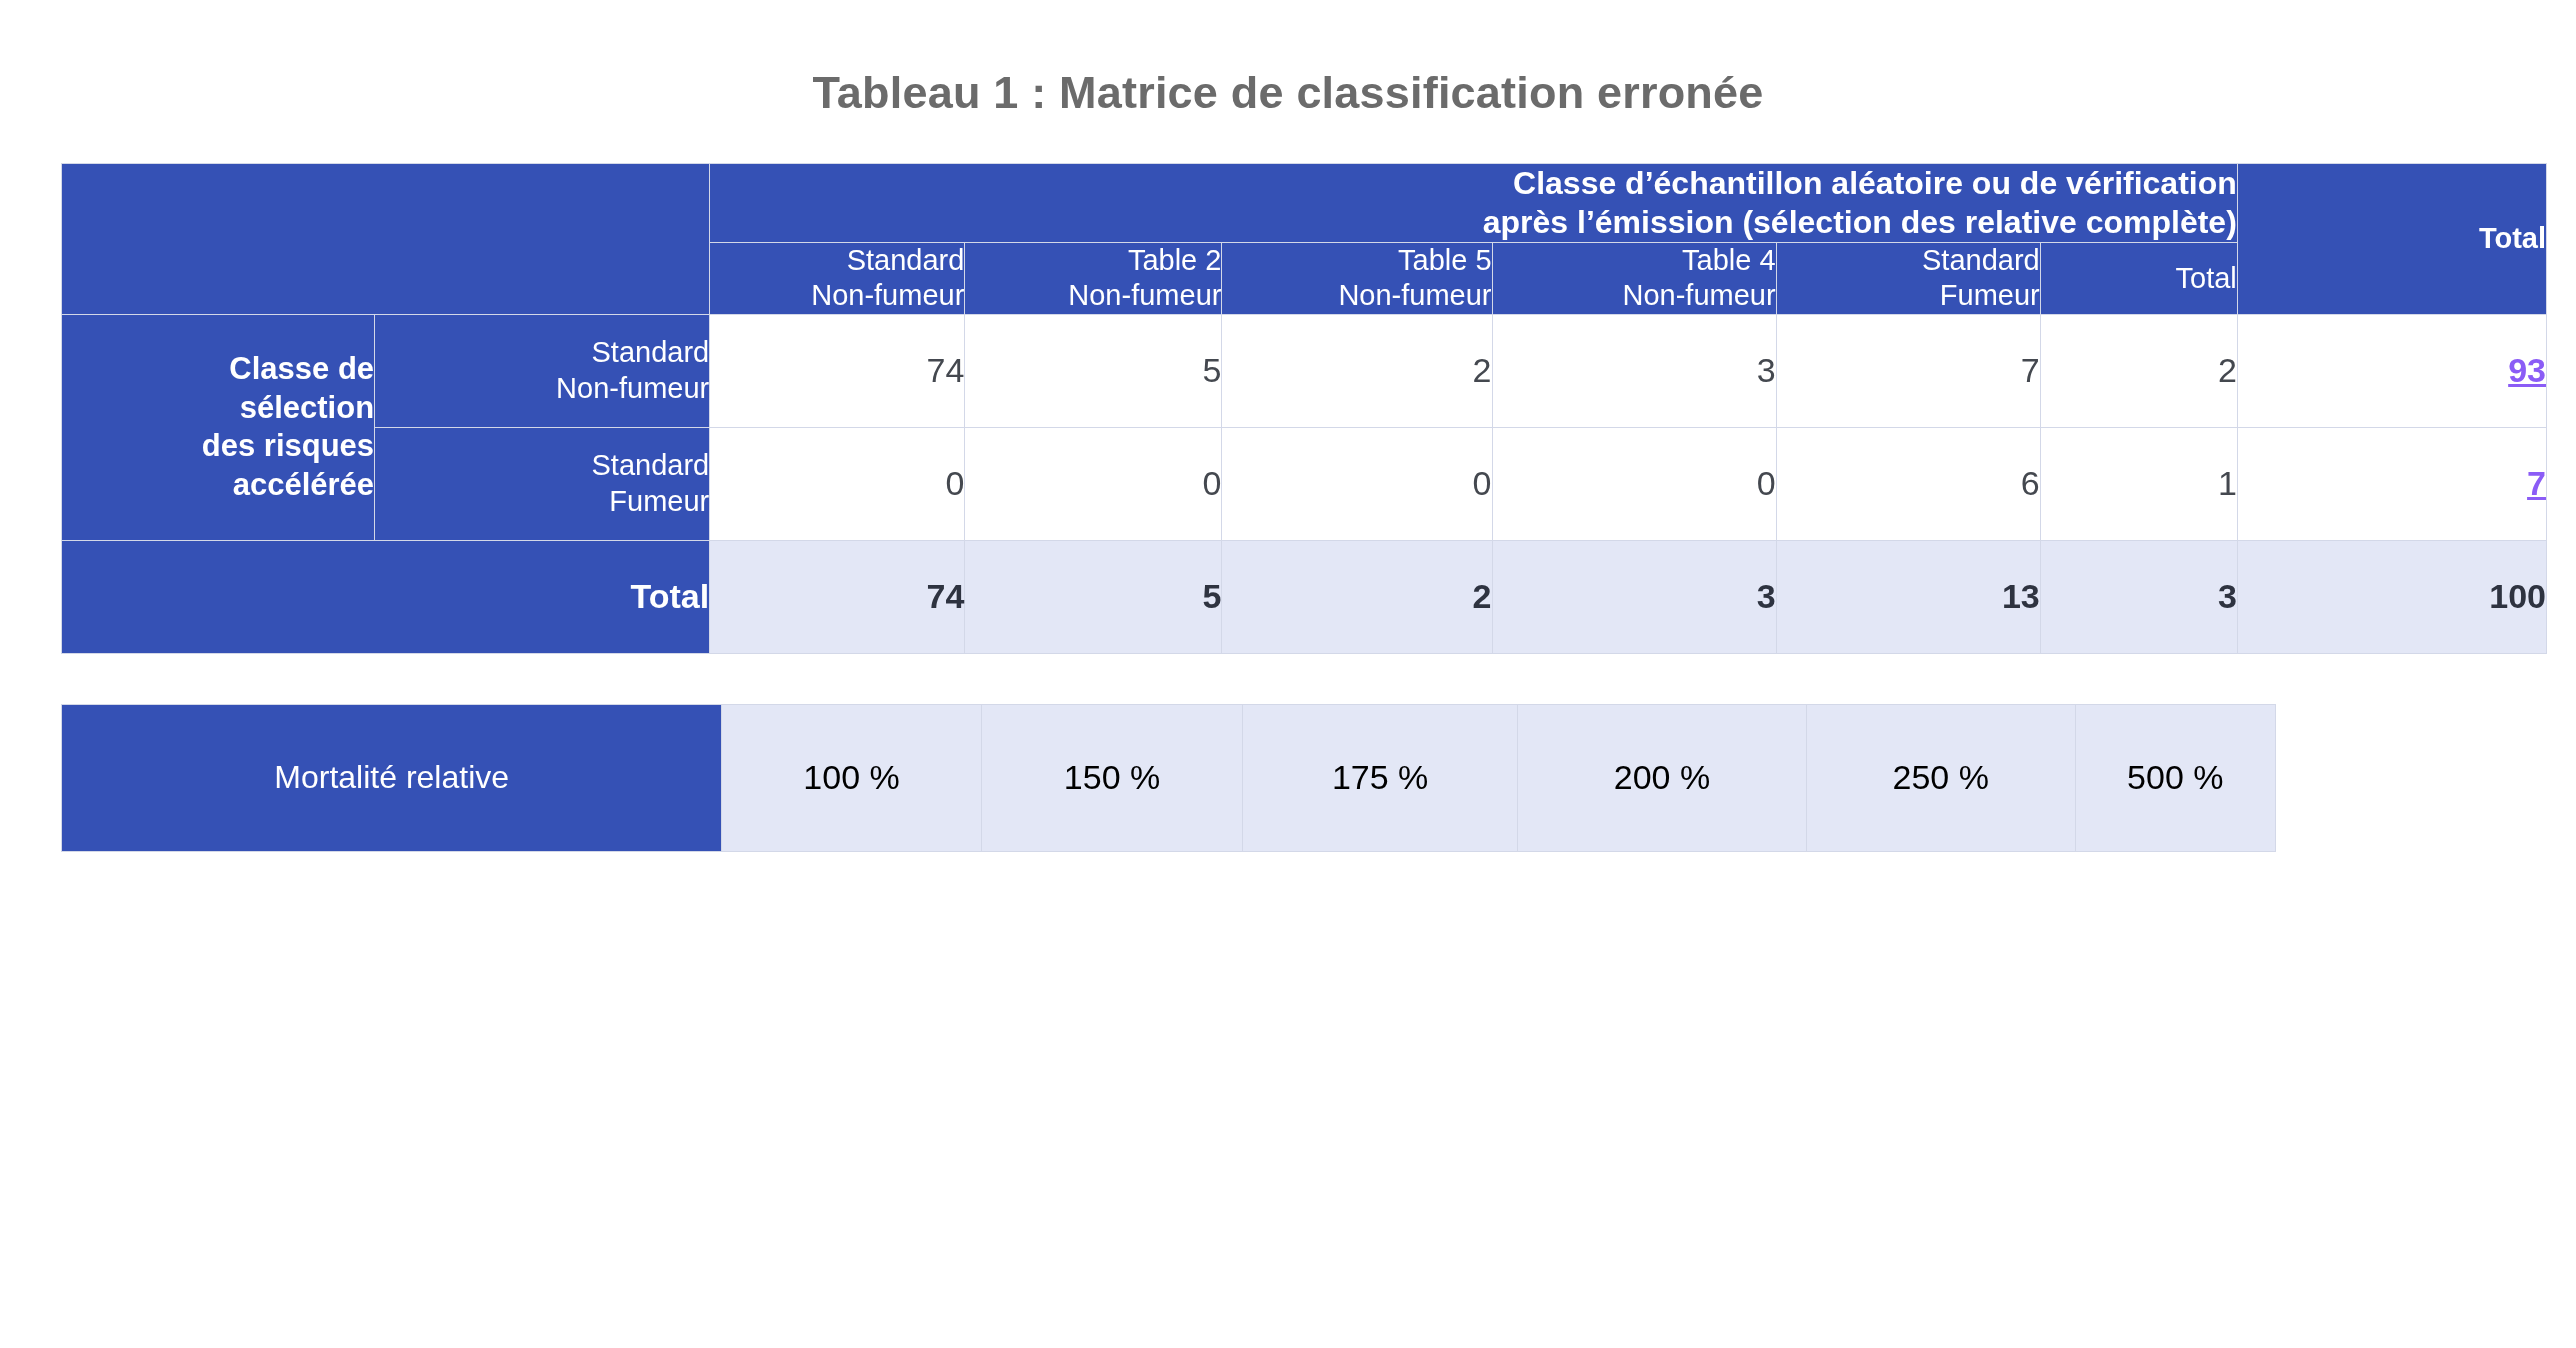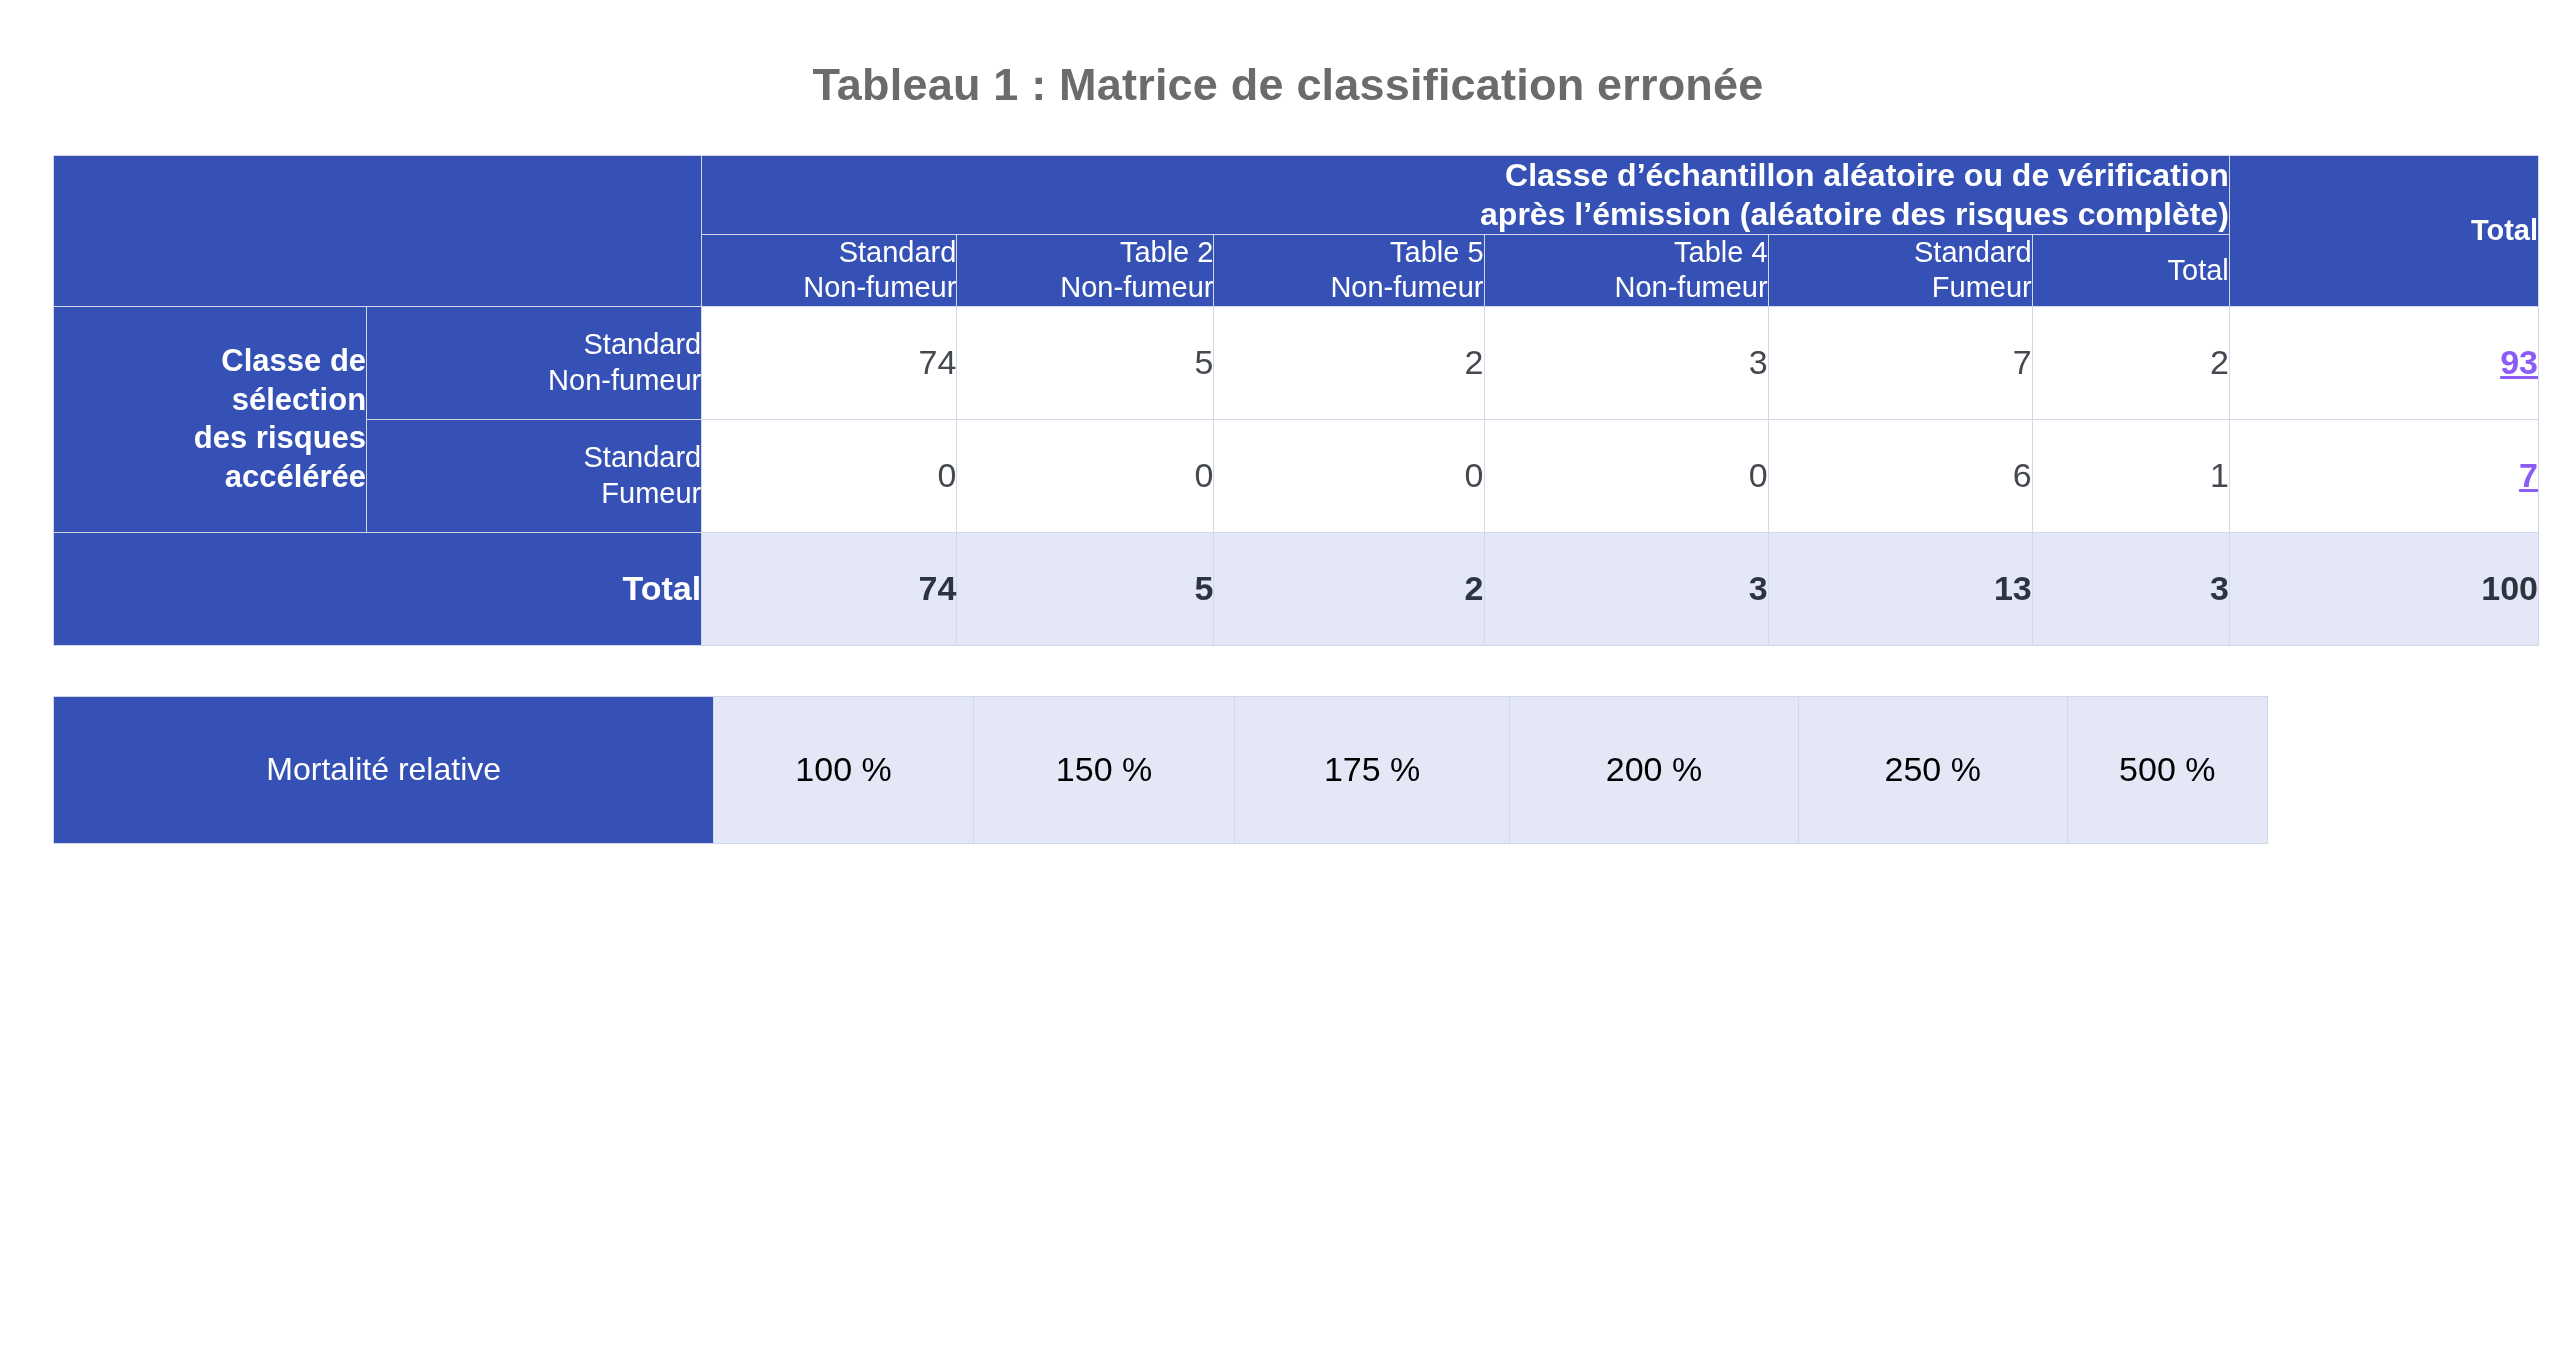--- a/index.html
+++ b/index.html
@@ -12,21 +12,21 @@
     height: 1349px;
     font-family: "Liberation Sans", sans-serif;
     color: #404040;
     overflow: hidden;
   }
   .page {
     position: relative;
     width: 2576px;
     height: 1248px;
     box-sizing: border-box;
-    padding: 8px;
+    padding: 16px;
   }
   .title {
     text-align: center;
     font-size: 45px;
     font-weight: bold;
     color: #6b6b6b;
     padding-top: 51px;
     padding-bottom: 0;
     letter-spacing: 0.2px;
   }
@@ -156,21 +156,21 @@
         <col style="width:264px">
         <col style="width:197px">
         <col style="width:309px">
       </colgroup>
       <tbody>
 
         <tr>
           <td class="blue" colspan="2" rowspan="2"></td>
           <td class="blue blue-head-big" colspan="6">
             <div>Classe d’échantillon aléatoire ou de vérification</div>
-            <div>après l’émission (aléatoire des risques complète)</div>
+            <div>après l’émission (sélection des relative complète)</div>
           </td>
           <td class="blue blue-sub total-col" rowspan="2">Total</td>
         </tr>
 
         <tr>
           <td class="blue blue-sub">
             <div>Standard</div>
             <div>Non-fumeur</div>
           </td>
           <td class="blue blue-sub">

